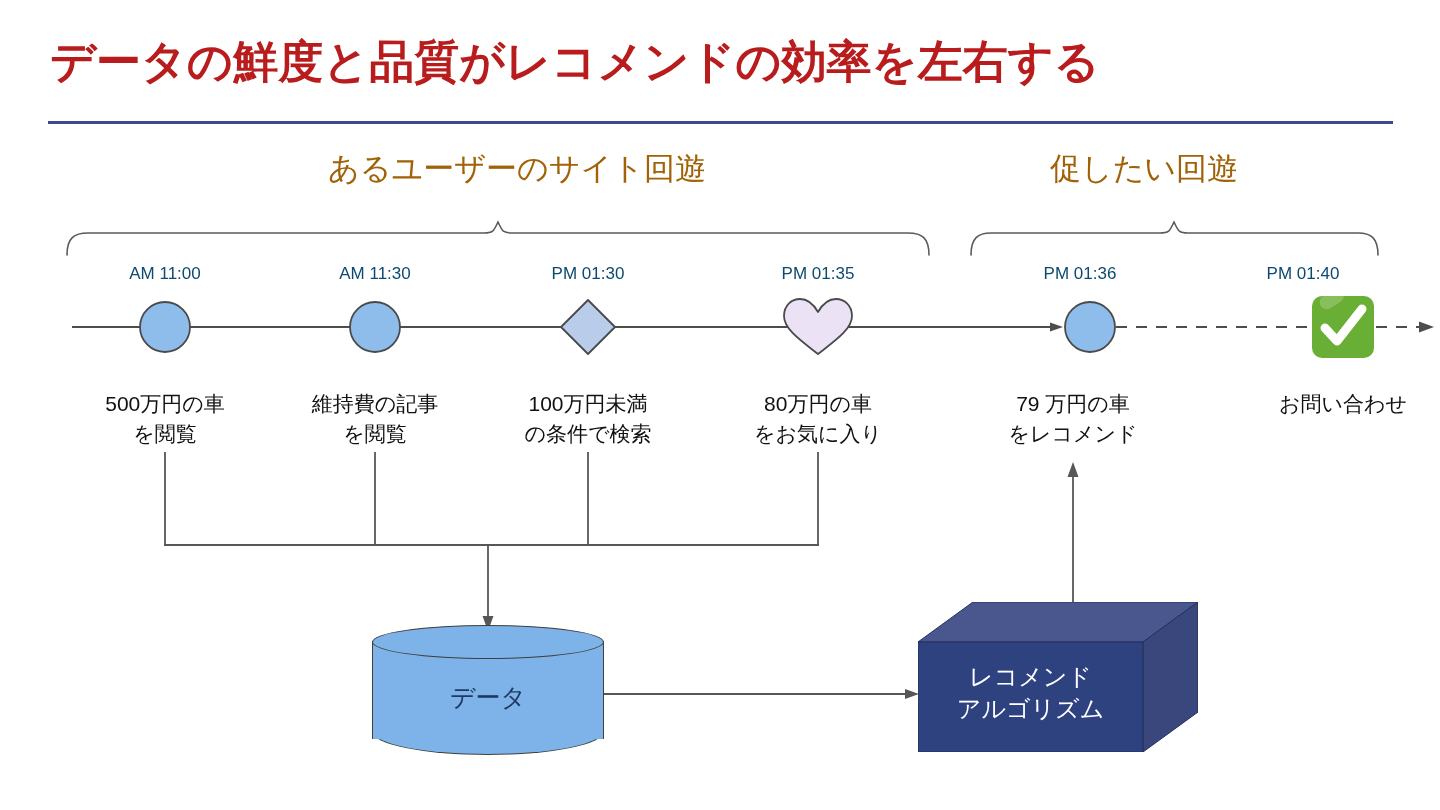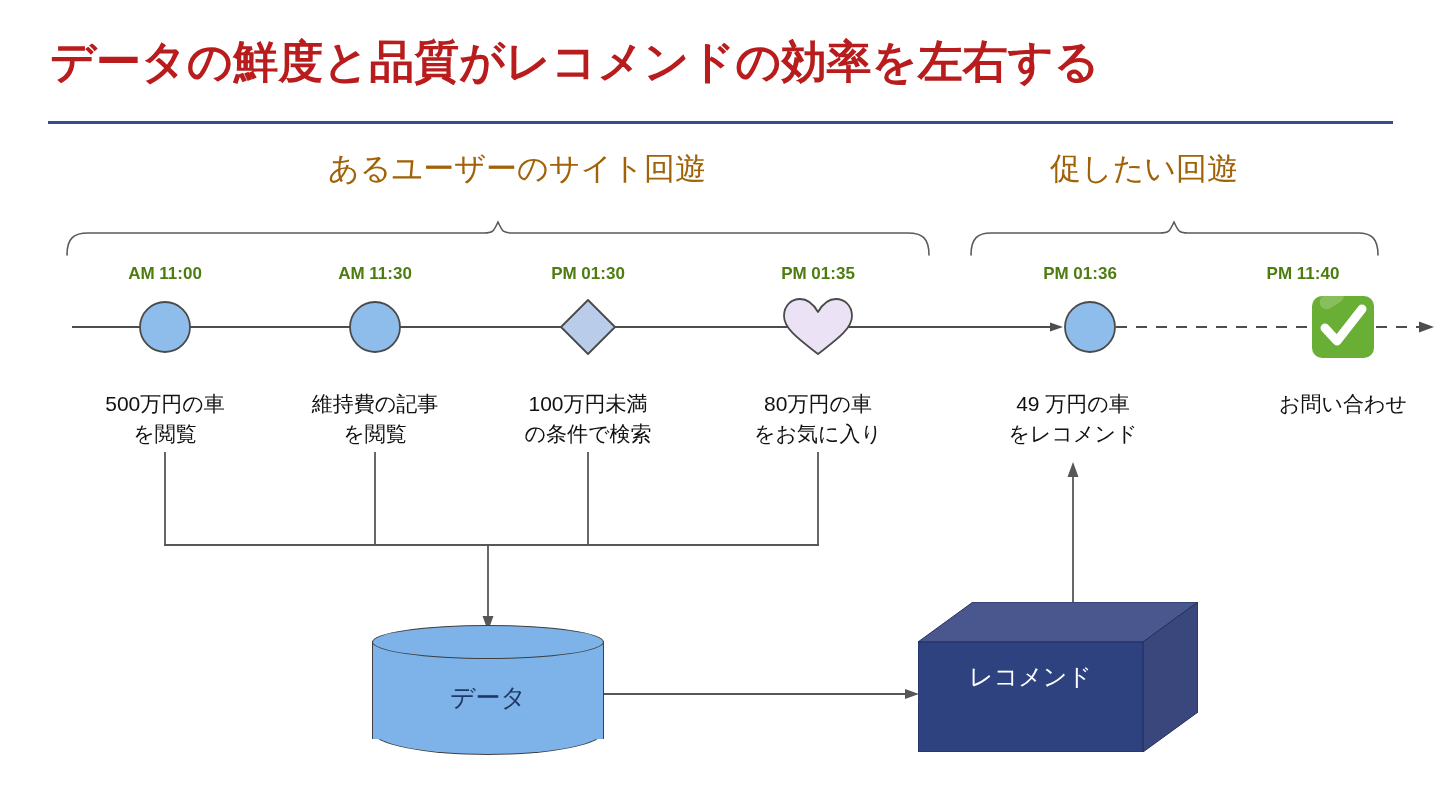--- a/index.html
+++ b/index.html
@@ -27,22 +27,22 @@
     text-align:center;white-space:nowrap;
   }
   #sec-left{left:297px;top:148px;width:440px;}
   #sec-right{left:1035px;top:148px;width:218px;}
 
   
   svg.layer{position:absolute;left:0;top:0;width:1440px;height:810px;overflow:visible;}
 
   
   .time-label{
-    position:absolute;font-size:17px;color:#4d7c0f;text-align:center;
-    white-space:nowrap;top:264px;width:160px;font-weight:bold;
+    position:absolute;font-size:17px;color:#0c4a6e;text-align:center;
+    white-space:nowrap;top:264px;width:160px;
   }
 
   
   .event-caption{
     position:absolute;font-size:21px;color:#111111;line-height:1.42;
     text-align:center;top:389px;width:210px;
   }
 
   
   .check-box{
@@ -149,21 +149,21 @@
 
     <line x1="1073" y1="605" x2="1073" y2="475" stroke="#575757" stroke-width="1.8"></line>
     <path d="M 1073,462 L 1067.5,477 L 1078.5,477 Z" fill="#575757"></path>
   </svg>
 
   <div class="time-label" style="left:85px;">AM 11:00</div>
   <div class="time-label" style="left:295px;">AM 11:30</div>
   <div class="time-label" style="left:508px;">PM 01:30</div>
   <div class="time-label" style="left:738px;">PM 01:35</div>
   <div class="time-label" style="left:1000px;">PM 01:36</div>
-  <div class="time-label" style="left:1223px;">PM 11:40</div>
+  <div class="time-label" style="left:1223px;">PM 01:40</div>
 
   <div class="check-box">
     <div class="gloss"></div>
     <svg class="check-mark" viewBox="0 0 62 62">
       <path d="M 13,32 L 25,45 L 50,13" fill="none" stroke="#ffffff" stroke-width="9" stroke-linecap="round" stroke-linejoin="round"></path>
     </svg>
   </div>
 
   <div class="event-caption" style="left:60px;">
     <div>500万円の車</div>
@@ -175,21 +175,21 @@
   </div>
   <div class="event-caption" style="left:483px;">
     <div>100万円未満</div>
     <div>の条件で検索</div>
   </div>
   <div class="event-caption" style="left:713px;">
     <div>80万円の車</div>
     <div>をお気に入り</div>
   </div>
   <div class="event-caption" style="left:968px;">
-    <div>49 万円の車</div>
+    <div>79 万円の車</div>
     <div>をレコメンド</div>
   </div>
   <div class="event-caption" style="left:1238px;">
     <div>お問い合わせ</div>
   </div>
 
   <div class="cyl-wrap">
     <div class="cyl-bottom"></div>
     <div class="cyl-body"></div>
     <div class="cyl-top"></div>
@@ -200,16 +200,17 @@
   </div>
 
   <div class="box3d">
     <svg class="side" viewBox="0 0 280 150">
       <polygon points="0,40 55,0 280,0 225,40" fill="#4a578e" stroke="#23315f" stroke-width="1"></polygon>
       <polygon points="280,0 280,110 225,150 225,40" fill="#3a477c" stroke="#23315f" stroke-width="1"></polygon>
       <rect x="0" y="40" width="225" height="110" fill="#2f4280" stroke="#23315f" stroke-width="1"></rect>
     </svg>
     <div class="label">
       <div>レコメンド</div>
+      <div>アルゴリズム</div>
     </div>
   </div>
 
 </div>
 
 </body></html>

